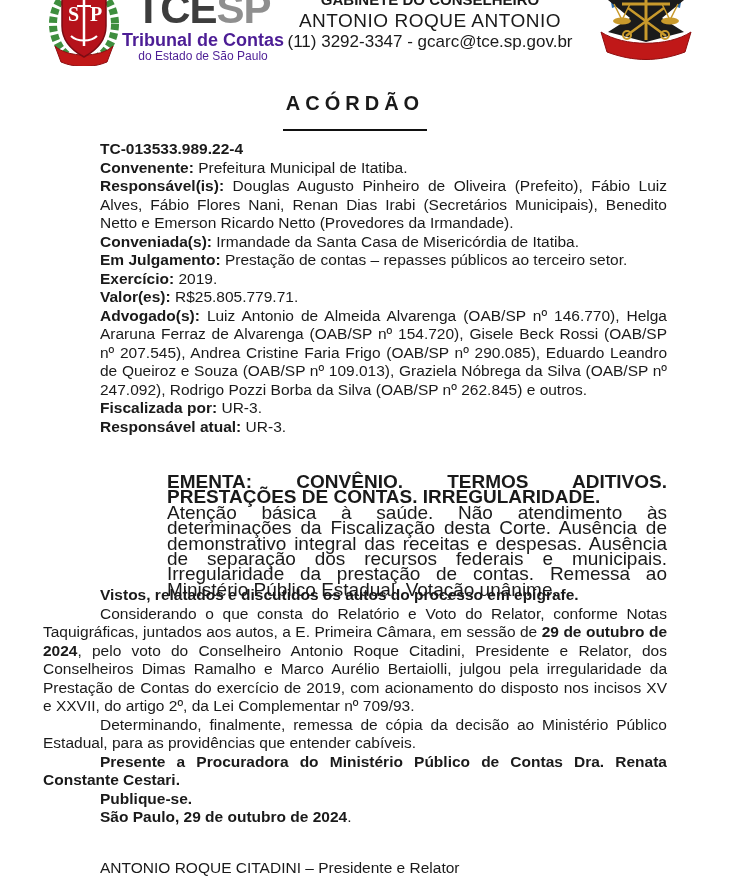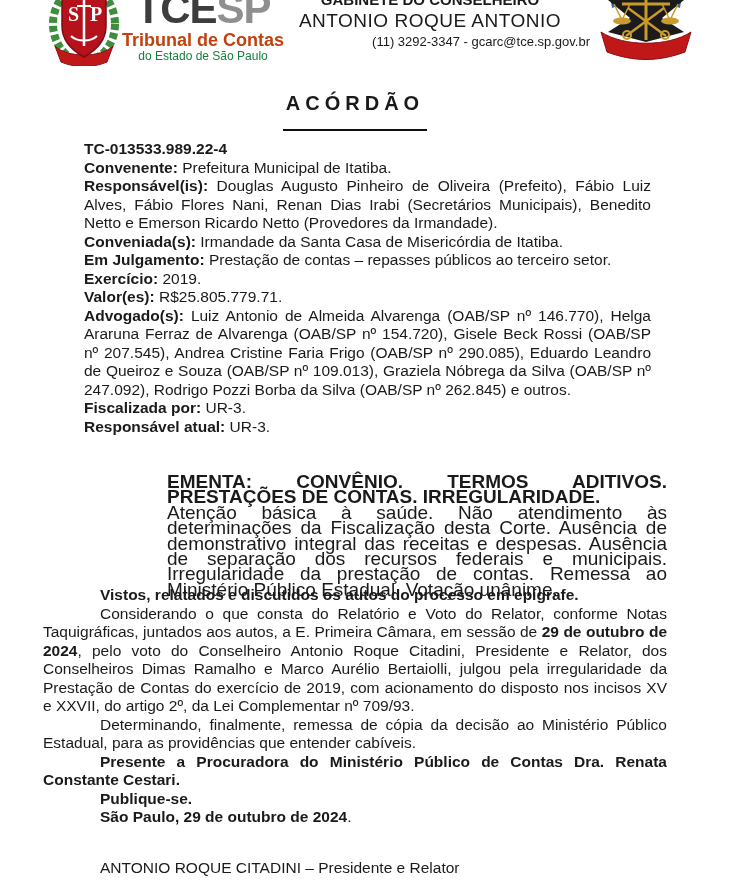--- a/index.html
+++ b/index.html
@@ -10,34 +10,34 @@
     overflow:hidden;
     font-family:"Liberation Sans", sans-serif;
     color:#1a1a1a;
   }
   
   .arms-left{position:absolute;left:47px;top:-16px;width:74px;height:82px;}
   .tcesp-block{position:absolute;left:118px;top:-12px;width:170px;text-align:center;}
   .tcesp-word{font-weight:bold;font-size:42px;line-height:42px;letter-spacing:-1px;white-space:nowrap;}
   .tcesp-word .dark{color:#3d3d3d;}
   .tcesp-word .light{color:#8f8f8f;}
-  .tcesp-sub1{font-weight:bold;font-size:18px;line-height:19px;color:#c2410c;margin-top:1px;}
-  .tcesp-sub2{font-size:12px;line-height:13px;color:#15803d;}
+  .tcesp-sub1{font-weight:bold;font-size:18px;line-height:19px;color:#4c1d95;margin-top:1px;}
+  .tcesp-sub2{font-size:12px;line-height:13px;color:#4c1d95;}
   .center-head{position:absolute;left:270px;top:-9px;width:320px;text-align:center;}
   .ch1{font-weight:bold;font-size:15px;line-height:17px;}
   .ch2{font-size:19px;line-height:22px;letter-spacing:.5px;margin-top:2px;}
-  .ch3{font-size:13px;line-height:15px;margin-top:2px;text-align:right;}
+  .ch3{font-size:17px;line-height:15px;margin-top:2px;}
   .emblem-right{position:absolute;left:596px;top:-18px;width:100px;height:78px;}
   
   .doc-title{position:absolute;left:43px;top:92px;width:624px;text-align:center;}
   .doc-title span{
     display:inline-block;font-weight:bold;font-size:20px;letter-spacing:5px;
     border-bottom:2px solid #111;padding:0 3px 14px 3px;
   }
-  .fields{position:absolute;left:84px;top:140px;width:567px;font-size:15.5px;line-height:18.5px;}
+  .fields{position:absolute;left:100px;top:140px;width:567px;font-size:15.5px;line-height:18.5px;}
   .fields p{margin:0;text-align:justify;}
   .ementa{position:absolute;left:167px;top:474px;width:500px;font-size:19px;line-height:15.4px;}
   .ementa p{margin:0;text-align:justify;}
   .decision{position:absolute;left:43px;top:586px;width:624px;font-size:15.5px;line-height:18.5px;}
   .decision p{margin:0;text-align:justify;text-indent:57px;}
   .signature{position:absolute;left:43px;top:859px;width:624px;font-size:15.5px;line-height:18.5px;
              font-weight:normal;text-indent:57px;}
   b{font-weight:bold;}
 </style>
 </head>

